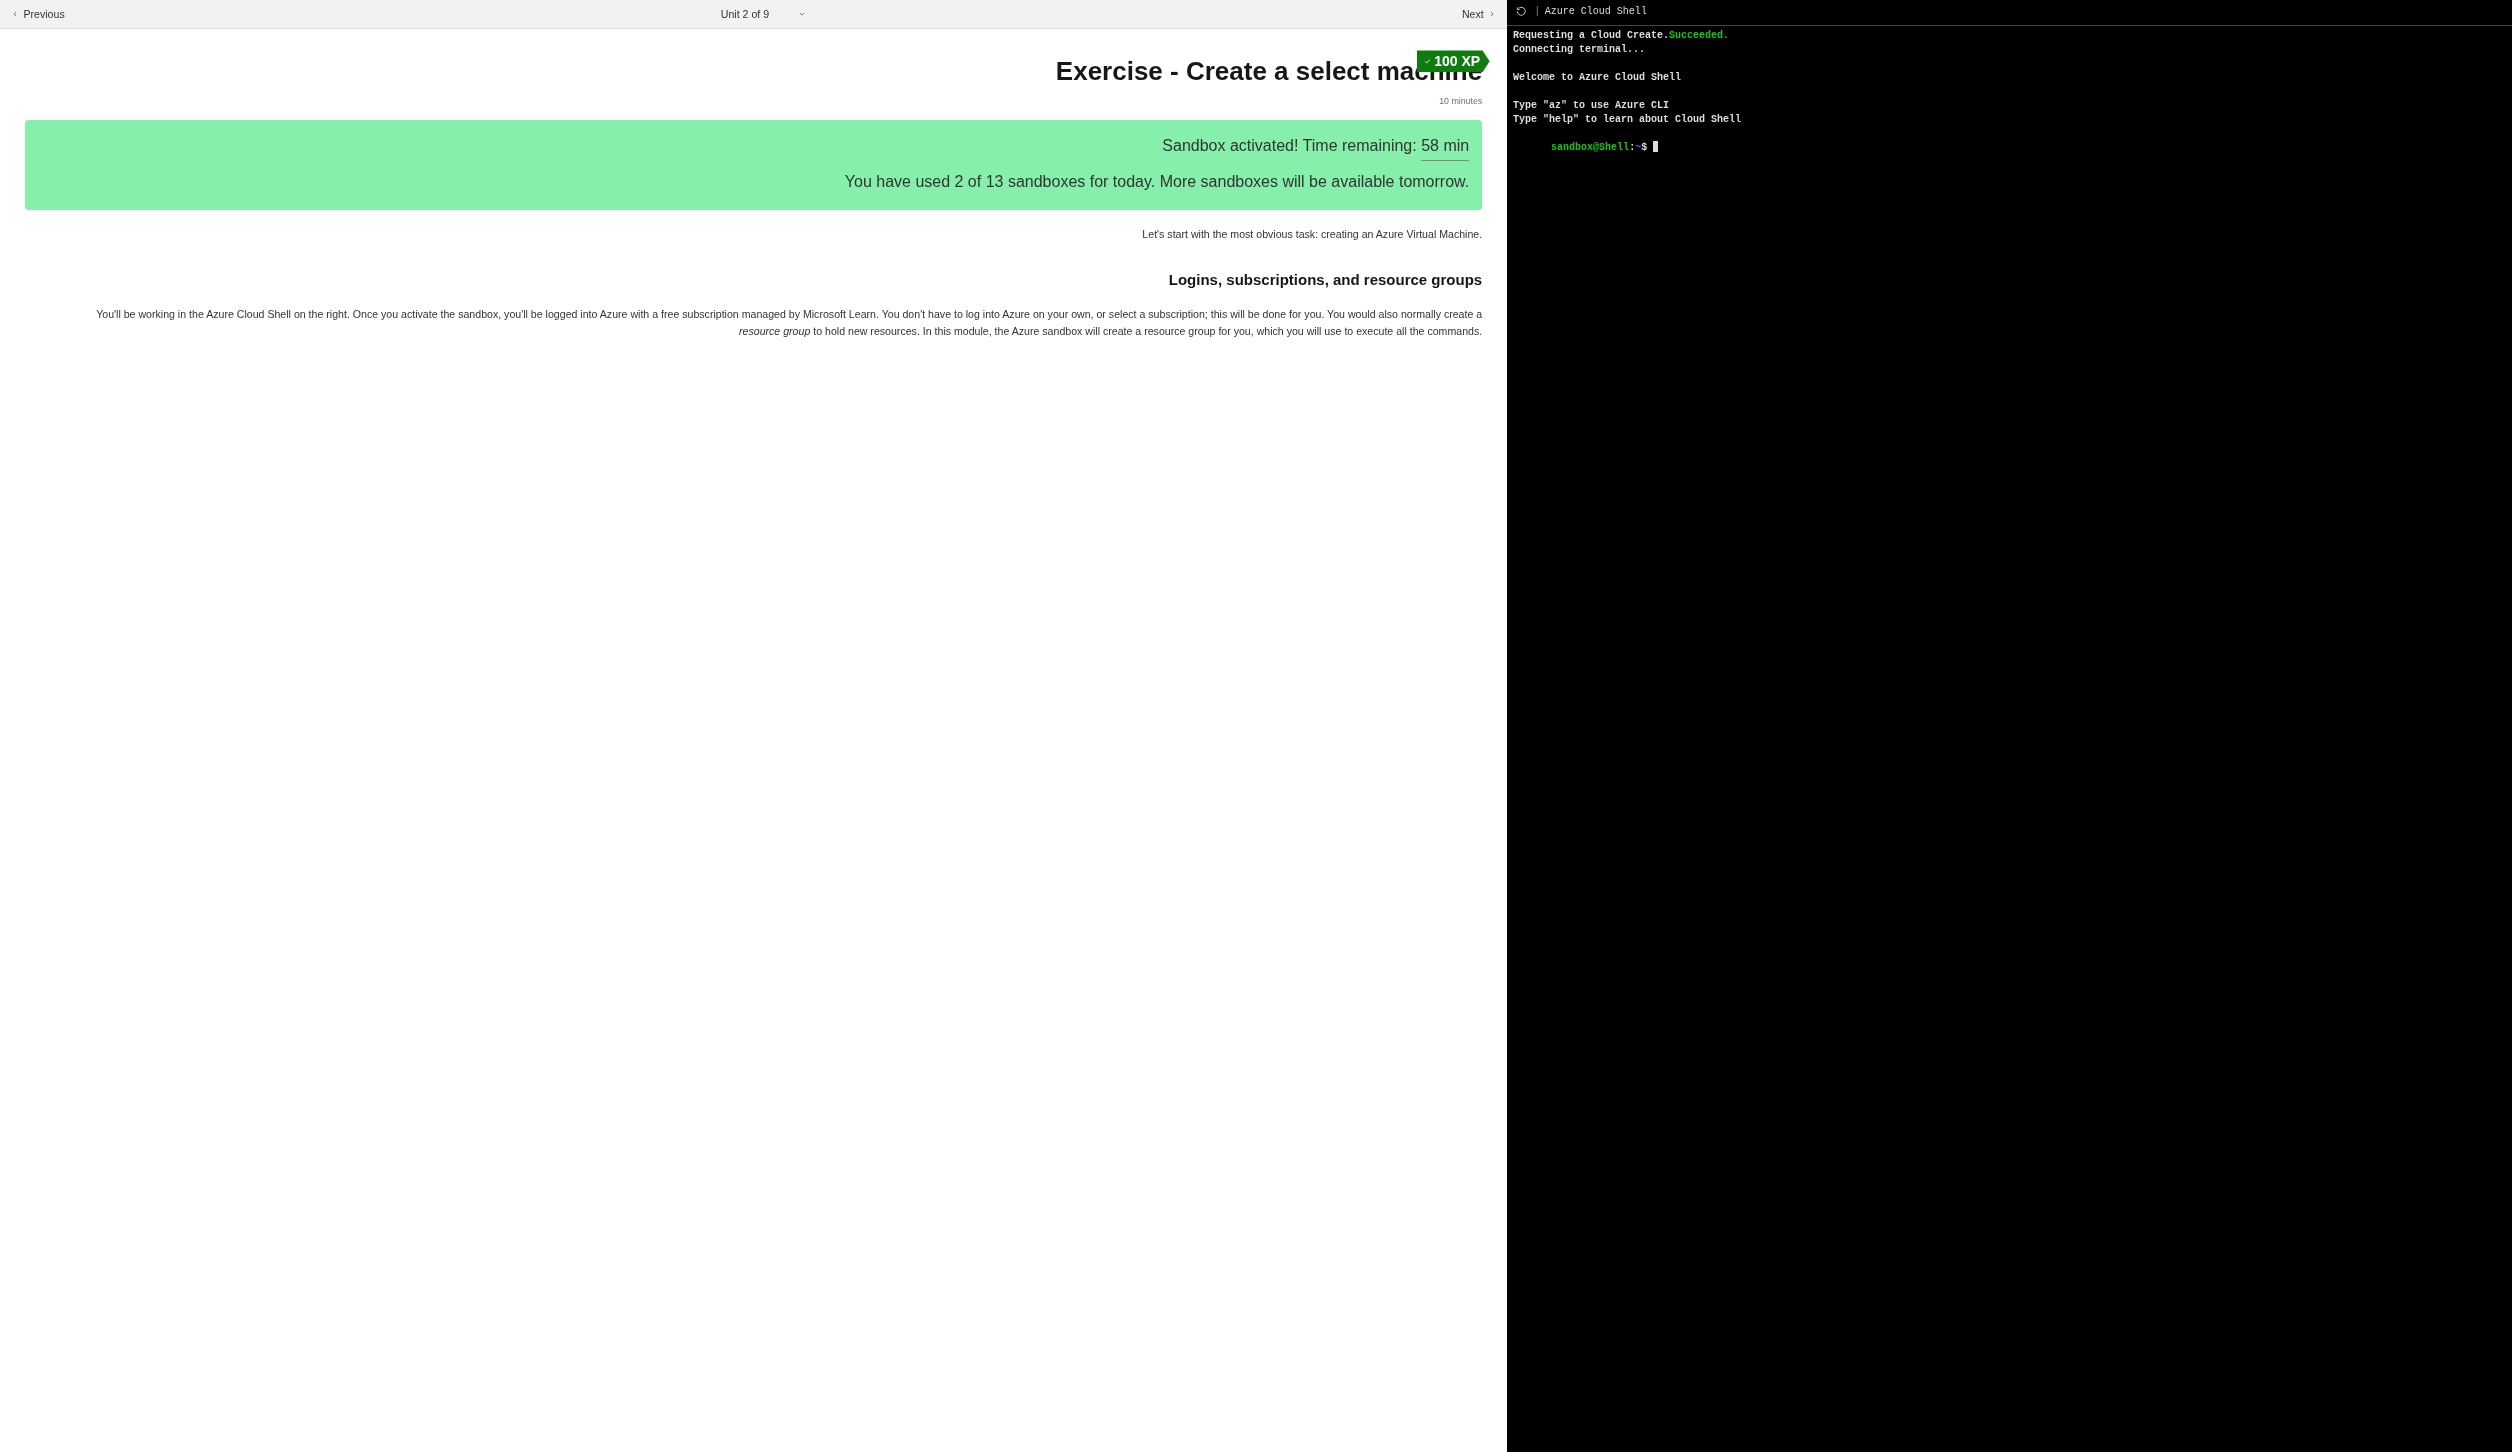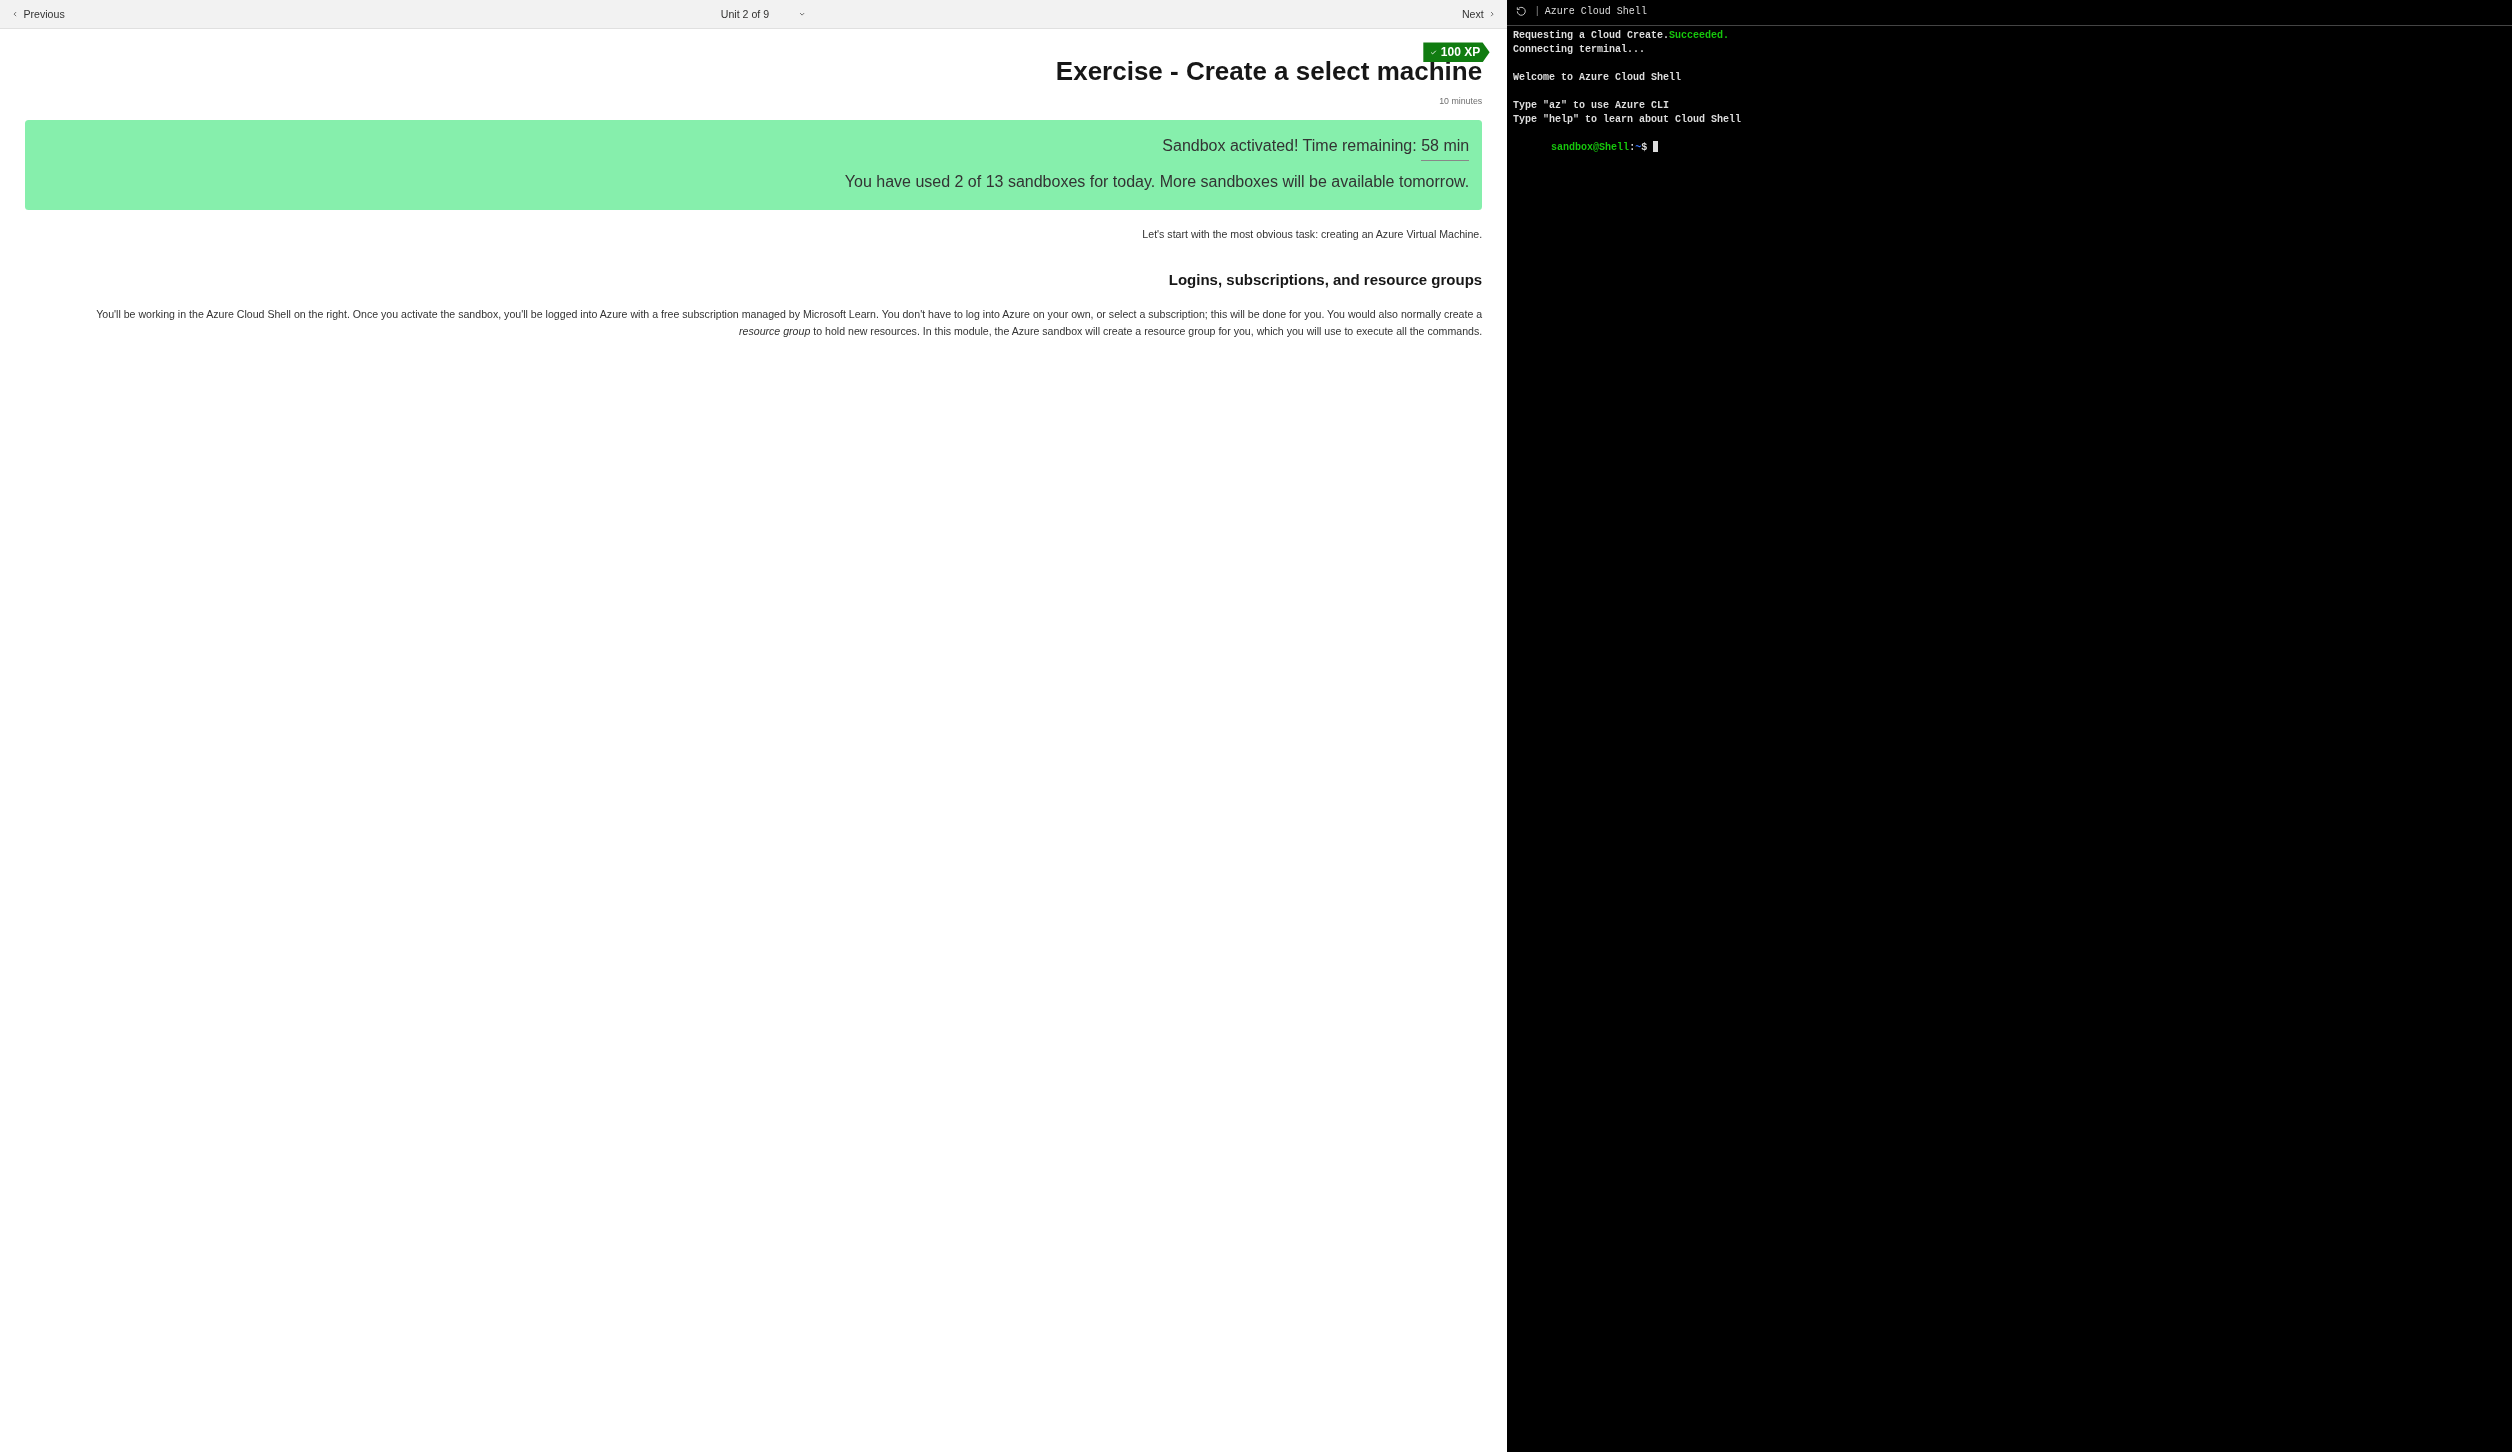--- a/index.html
+++ b/index.html
@@ -58,25 +58,25 @@
     }
     .unit-indicator svg { margin-left: 3.5px; }
     .content-scroll {
       flex: 1;
       overflow-y: auto;
       position: relative;
       padding: 10.6px 25px 23.5px 25px;
     }
     .xp-badge {
       position: absolute;
-      top: 13px;
+      top: 21px;
       right: 17.6px;
       background: #107c10;
       color: #fff;
-      font-size: 12px;
+      font-size: 14px;
       font-weight: 600;
       padding: 2.9px 9.4px 2.9px 7px;
       display: inline-flex;
       align-items: center;
       clip-path: polygon(0 0, calc(100% - 7px) 0, 100% 50%, calc(100% - 7px) 100%, 0 100%);
     }
     .xp-badge svg {
       width: 7px;
       height: 7px;
       stroke: #fff;

